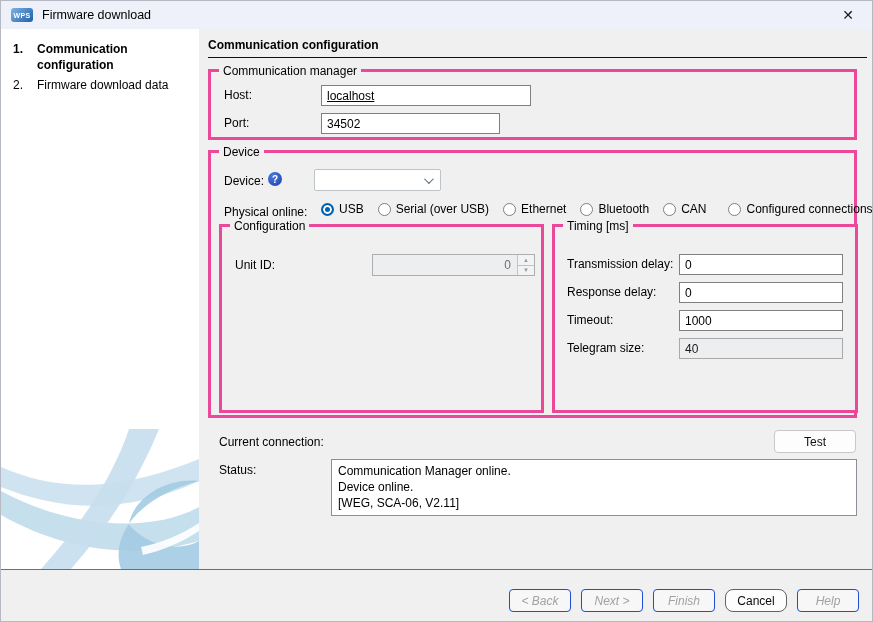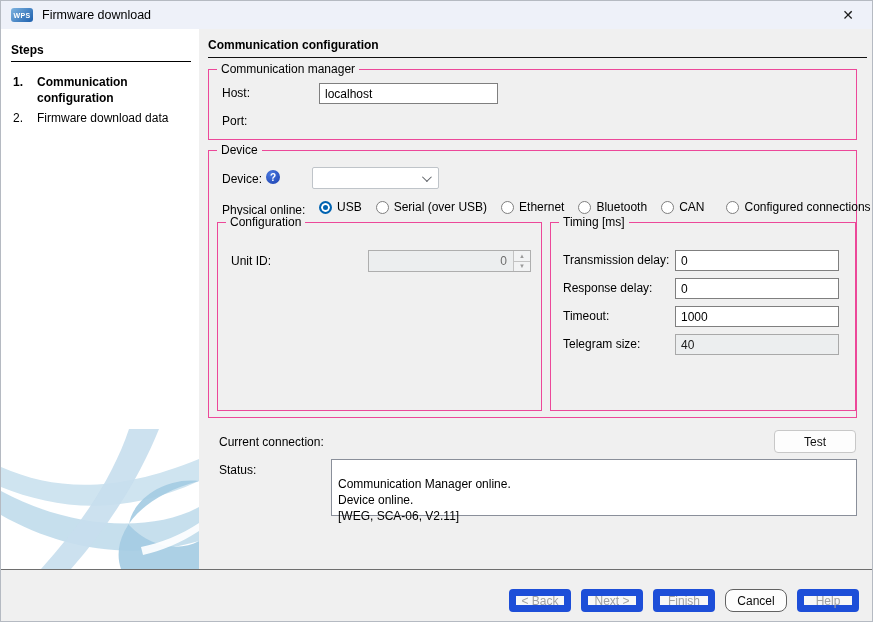--- a/index.html
+++ b/index.html
@@ -40,21 +40,21 @@
   .step-label { flex:1; }
   .step-active .step-num, .step-active .step-label { font-weight:bold; }
   .swoosh { position:absolute; left:0; bottom:0; width:198px; height:140px; }
   
   .main { position:absolute; left:198px; top:28px; width:675px; height:540px; background:#f0f0f0; }
   .main-header {
     position:absolute; left:9px; top:9px; width:659px; font-weight:bold;
     padding-bottom:5px; border-bottom:1px solid #111;
   }
   .groupbox {
-    position:absolute; border:1px solid #ec4899; background:#f0f0f0;
+    position:absolute; border:3px solid #ec4899; background:#f0f0f0;
   }
   .groupbox > .group-title {
     position:absolute; top:-8px; left:8px; background:#f0f0f0; padding:0 4px;
     line-height:14px;
   }
   .frow-label { position:absolute; }
   input.text-field {
     position:absolute; height:21px; border:1px solid #7f7f7f; background:#fff;
     font-family:"Liberation Sans", sans-serif; font-size:12px; padding:0 5px; color:#000;
     border-radius:0; outline:none;
@@ -103,32 +103,32 @@
   .spin-btns {
     width:17px; border-left:1px solid #c3c3c3; display:flex; flex-direction:column; background:#f2f3f4;
   }
   .spin-btn {
     flex:1; display:flex; align-items:center; justify-content:center;
     font-size:6px; color:#9a9a9a; line-height:1;
   }
   
   .status-box {
     position:absolute; background:#fff; border:1px solid #8a8f9a;
-    padding:16px 6px; line-height:16px;
+    padding:3px 6px; line-height:16px;
   }
   
   .btn {
     position:absolute; height:23px; border-radius:4px; font-family:"Liberation Sans", sans-serif;
     font-size:12px; display:flex; align-items:center; justify-content:center;
   }
   .btn-test {
     background:#fdfdfd; border:1px solid #c8c8c8; color:#111;
   }
   .btn-disabled {
-    background:#f7f7f7; border:7px solid #1d4ed8; color:#a2a2a2;
+    background:#f7f7f7; border:1px solid #1d4ed8; color:#a2a2a2;font-style:italic;
   }
   .btn-default {
     background:#fdfdfd; border:1px solid #626262; color:#0a0a0a;
   }
   
   .footer {
     position:absolute; left:0; top:568px; width:873px; height:54px;
     background:#f0f0f0; border-top:1px solid #6e6e6e;
   }
 </style>
@@ -137,21 +137,20 @@
 
 <div class="dialog">
 
   <div class="titlebar">
     <div class="app-logo">WPS</div>
     <div class="title-text">Firmware download</div>
     <div class="close-btn">✕</div>
   </div>
 
   <div class="sidebar">
-    <div class="steps-heading">Steps</div>
     <div class="steps-list">
       <div class="step-row step-active">
         <div class="step-num">1.</div>
         <div class="step-label">Communication configuration</div>
       </div>
       <div class="step-row">
         <div class="step-num">2.</div>
         <div class="step-label">Firmware download data</div>
       </div>
     </div>
@@ -163,22 +162,23 @@
       <path d="M140,118 C160,114 180,106 198,94 L198,102 C180,114 160,122 142,126 Z" fill="#ffffff" opacity="0.9"></path>
     </svg>
   </div>
 
   <div class="main">
     <div class="main-header">Communication configuration</div>
 
     <div class="groupbox" style="left:9px; top:40px; width:649px; height:71px;">
       <span class="group-title">Communication manager</span>
       <div class="frow-label" style="left:13px; top:16px;">Host:</div>
-      <input class="text-field" style="left: 110px; top: 13px; width: 179px;" value="localhost">
+      <input class="text-field" style="left: 110px; top: 13px; width: 210px; text-decoration: underline;" value="localhost">
       <div class="frow-label" style="left:13px; top:44px;">Port:</div>
+      <input class="text-field" style="left: 110px; top: 41px; width: 179px;" value="34502">
     </div>
 
     <div class="groupbox" style="left:9px; top:121px; width:649px; height:268px;">
       <span class="group-title">Device</span>
 
       <div class="frow-label" style="left:13px; top:21px;">Device:</div>
       <div class="help-icon" style="left:57px; top:19px;">?</div>
       <div class="combobox" style="left:103px; top:16px; width:127px; height:22px;">
         <span></span>
         <span class="combo-chevron"></span>

